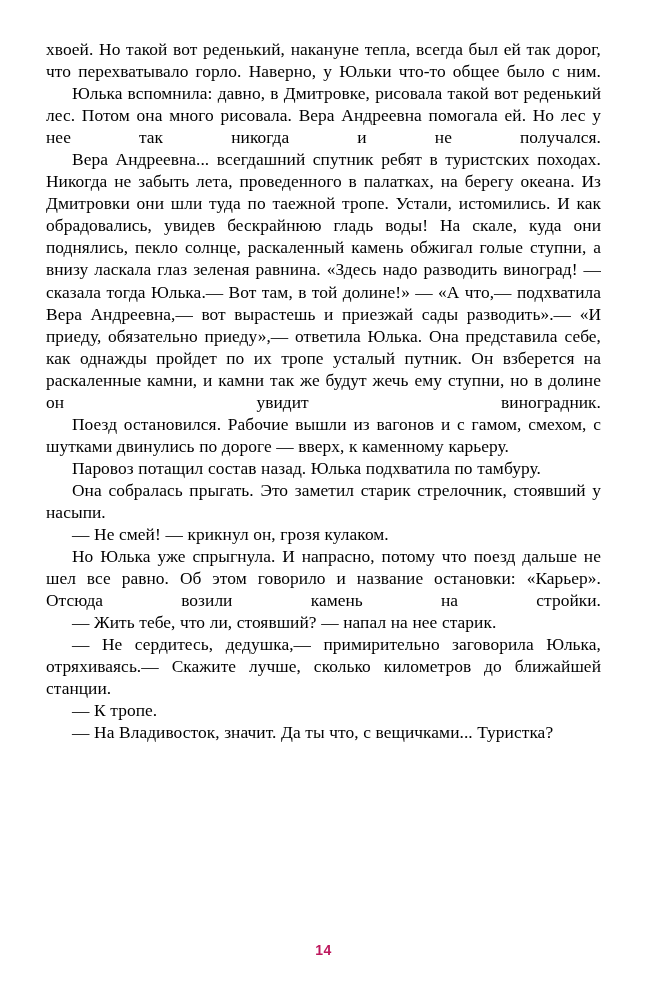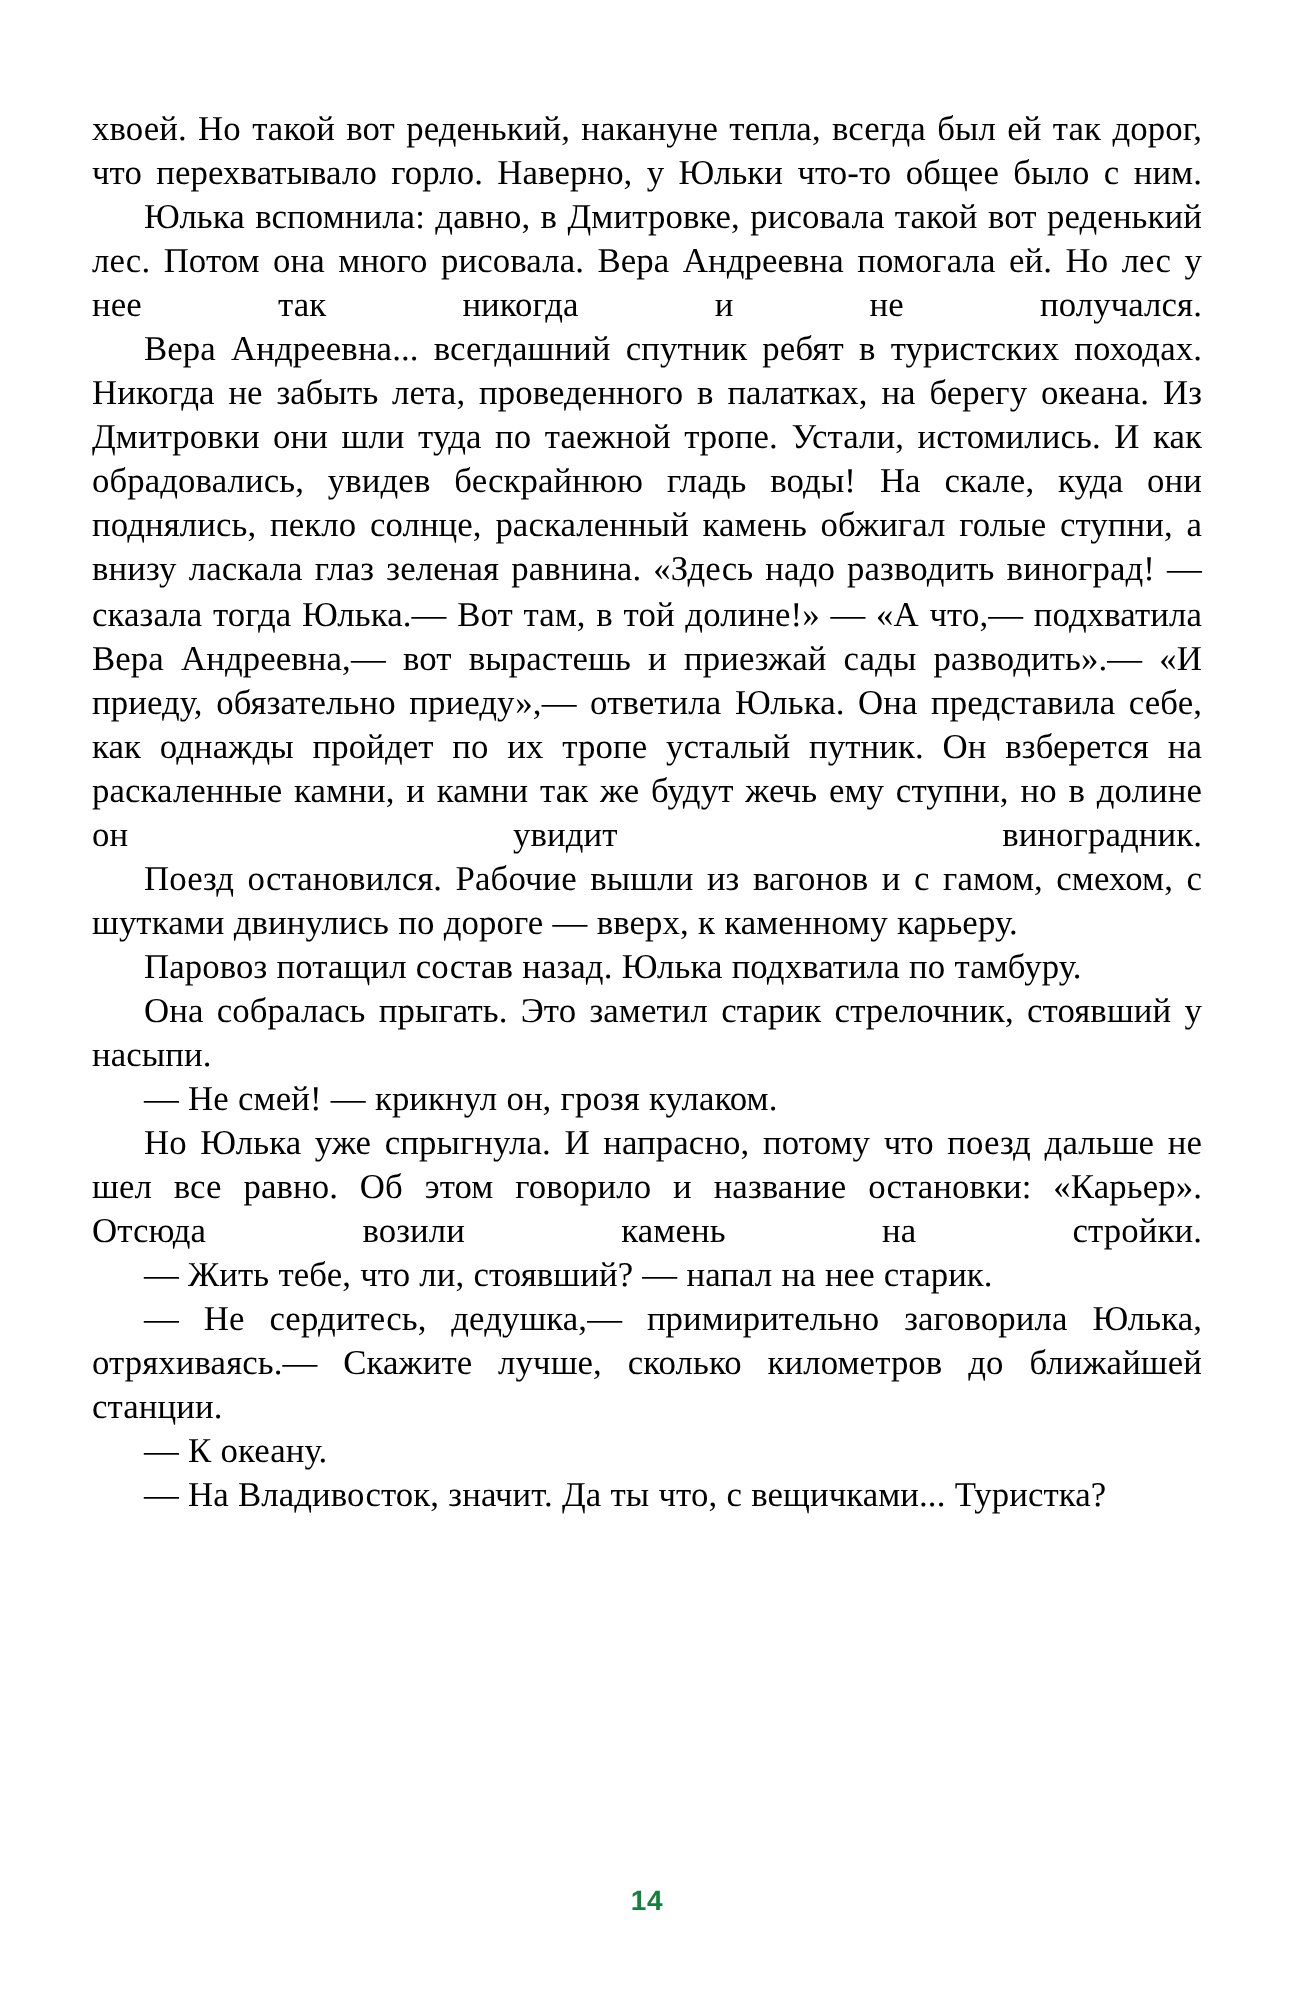--- a/index.html
+++ b/index.html
@@ -43,56 +43,55 @@
     text-justify: inter-word;
     text-indent: 26px;
     hyphens: manual;
     letter-spacing: 0.05px;
     word-spacing: 0.2px;
   }
 
   
   p.para.cont {
     text-indent: 0;
-    margin-top: 15px;
   }
 
   
   p.para.full-justify {
     text-align-last: justify;
   }
 
   .page-number {
     position: absolute;
     left: 0;
     top: 942px;
     width: 647px;
     text-align: center;
     font-family: "Liberation Sans", "DejaVu Sans", sans-serif;
     font-size: 14px;
     font-weight: bold;
     letter-spacing: 0.4px;
-    color: #15803d;
+    color: #be185d;
   }
 </style>
 </head>
 <body>
 
 <div class="page">
 
   <div class="text-column">
     <p class="para cont full-justify">хвоей. Но такой вот реденький, накануне тепла, всегда был ей так дорог, что перехватывало горло. Наверно, у Юльки что-то общее было с ним.</p>
     <p class="para full-justify">Юлька вспомнила: давно, в Дмитровке, рисовала такой вот реденький лес. Потом она много рисовала. Вера Андреевна помогала ей. Но лес у нее так никогда и не получался.</p>
     <p class="para full-justify">Вера Андреевна... всегдашний спутник ребят в турист­ских походах. Никогда не забыть лета, проведенного в палатках, на берегу океана. Из Дмитровки они шли туда по таежной тропе. Устали, истомились. И как обрадовались, увидев бескрайнюю гладь воды! На скале, куда они поднялись, пекло солнце, раскаленный камень обжигал голые ступни, а внизу ласкала глаз зеленая равнина. «Здесь надо разводить виноград! — сказала тогда Юлька.— Вот там, в той долине!» — «А что,— подхватила Вера Андре­евна,— вот вырастешь и приезжай сады разводить».— «И приеду, обязательно приеду»,— ответила Юлька. Она представила себе, как однажды пройдет по их тропе усталый путник. Он взберется на раскаленные камни, и камни так же будут жечь ему ступни, но в долине он увидит вино­градник.</p>
     <p class="para">Поезд остановился. Рабочие вышли из вагонов и с гамом, смехом, с шутками двинулись по дороге — вверх, к каменно­му карьеру.</p>
     <p class="para">Паровоз потащил состав назад. Юлька подхватила по тамбуру.</p>
     <p class="para">Она собралась прыгать. Это заметил старик стрелочник, стоявший у насыпи.</p>
     <p class="para">— Не смей! — крикнул он, грозя кулаком.</p>
     <p class="para full-justify">Но Юлька уже спрыгнула. И напрасно, потому что поезд дальше не шел все равно. Об этом говорило и название остановки: «Карьер». Отсюда возили камень на стройки.</p>
     <p class="para">— Жить тебе, что ли, стоявший? — напал на нее старик.</p>
     <p class="para">— Не сердитесь, дедушка,— примирительно заговорила Юлька, отряхиваясь.— Скажите лучше, сколько километров до ближайшей станции.</p>
-    <p class="para">— К океану.</p>
+    <p class="para">— К тропе.</p>
     <p class="para">— На Владивосток, значит. Да ты что, с вещичками... Туристка?</p>
   </div>
 
   <div class="page-number">14</div>
 
 </div>
 
 </body></html>

